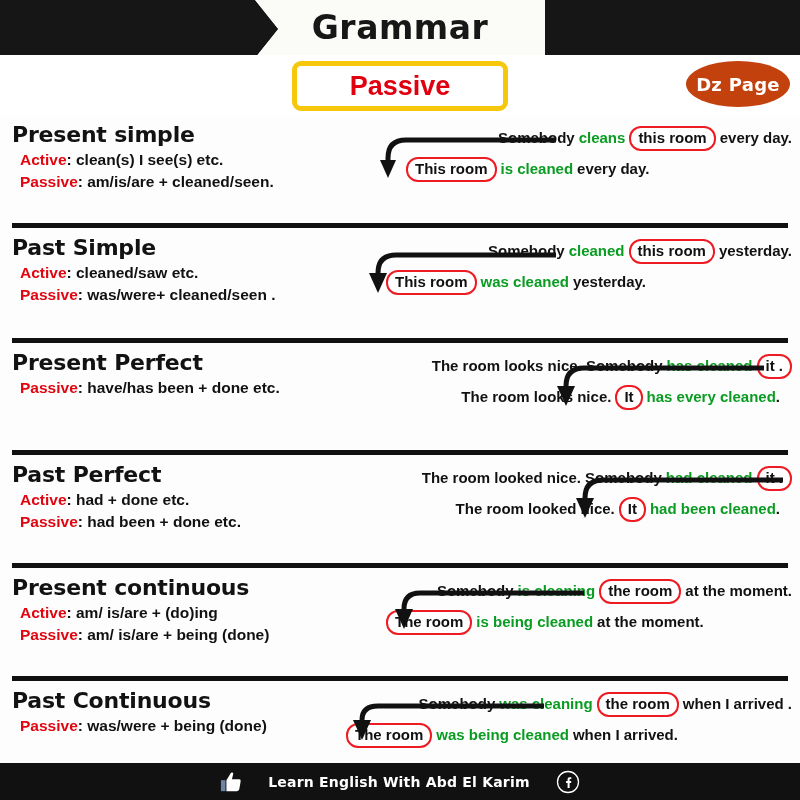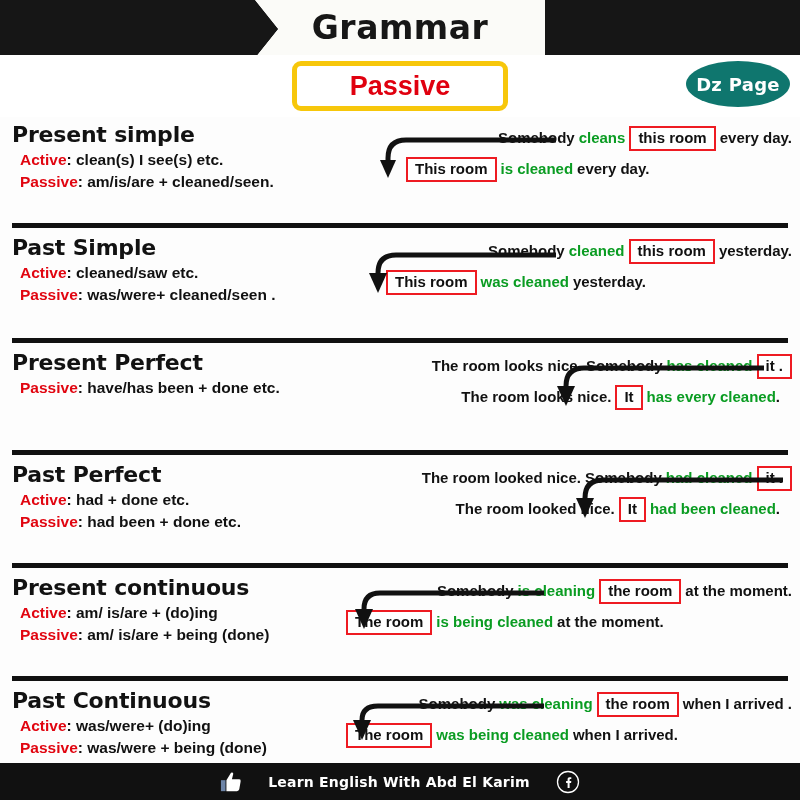--- a/index.html
+++ b/index.html
@@ -73,21 +73,21 @@
     font-weight: bold;
     font-size: 27px;
     font-family: "Liberation Sans", sans-serif;
   }
   .dz-badge {
     position: absolute;
     right: 10px;
     top: 6px;
     width: 104px;
     height: 46px;
-    background: #0f766e;
+    background: #c2410c;
     border-radius: 50%;
     display: flex; align-items: center; justify-content: center;
   }
   .dz-text {
     color: #ffffff;
     font-size: 18px;
     font-weight: bold;
     font-family: "DejaVu Sans", sans-serif;
     letter-spacing: 0.3px;
   }
@@ -147,21 +147,21 @@
     justify-content: flex-end;
     padding-right: 8px;
   }
   .ex-line.active-line { margin-bottom: 6px; }
   .ex-line.passive-line { justify-content: flex-start; }
   .green { color: #0a9c22; }
   .boxed {
     display: inline-block;
     border: 2.5px solid #ee1b22;
     padding: 2px 7px 3px 7px;
-    border-radius: 0;
+    border-radius: 12px;
     background: #ffffff;
     color: #111111;
     margin: 0 4px;
     line-height: 1.05;
   }
   .sp { display: inline-block; width: 4px; }
 
   .arrow-svg {
     position: absolute;
     pointer-events: none;
@@ -329,21 +329,21 @@
             <span>.</span>
         </div>
         <svg class="arrow-svg" style="left:216px; top:16px;" width="230" height="46" viewBox="0 0 230 46">
           <path d="M226,4 L46,4 Q28,4 28,22 L28,28" stroke="#111111" stroke-width="5" fill="none"></path>
           <path d="M28,42 L19,22 L37,22 Z" fill="#111111"></path>
         </svg>
       </div>
     </div>
     <div class="divider"></div>
 
-    <div class="section" style="height:104px;">
+    <div class="section" style="height:104px;gap:40px;">
       <div class="left-col">
         <div class="tense-title">Present continuous</div>
         <div class="form-line">
           <span class="lbl-red">Active</span><span>: am/ is/are + (do)ing</span>
         </div>
         <div class="form-line">
           <span class="lbl-red">Passive</span><span>: am/ is/are + being (done)</span>
         </div>
       </div>
       <div class="right-col" style="margin-left:-24px;">
@@ -364,23 +364,20 @@
           <path d="M206,4 L42,4 Q26,4 26,20 L26,26" stroke="#111111" stroke-width="5" fill="none"></path>
           <path d="M26,40 L17,20 L35,20 Z" fill="#111111"></path>
         </svg>
       </div>
     </div>
     <div class="divider"></div>
 
     <div class="section" style="height:100px;">
       <div class="left-col">
         <div class="tense-title">Past Continuous</div>
-        <div class="form-line">
-          <span class="lbl-red">Active</span><span>: was/were+ (do)ing</span>
-        </div>
         <div class="form-line">
           <span class="lbl-red">Passive</span><span>: was/were + being (done)</span>
         </div>
       </div>
       <div class="right-col" style="margin-left:-26px;">
         <div class="ex-line active-line">
           <span>Somebody</span>
             <span class="sp"></span>
           <span class="green">was cleaning</span>
           <span class="boxed">the room</span>

